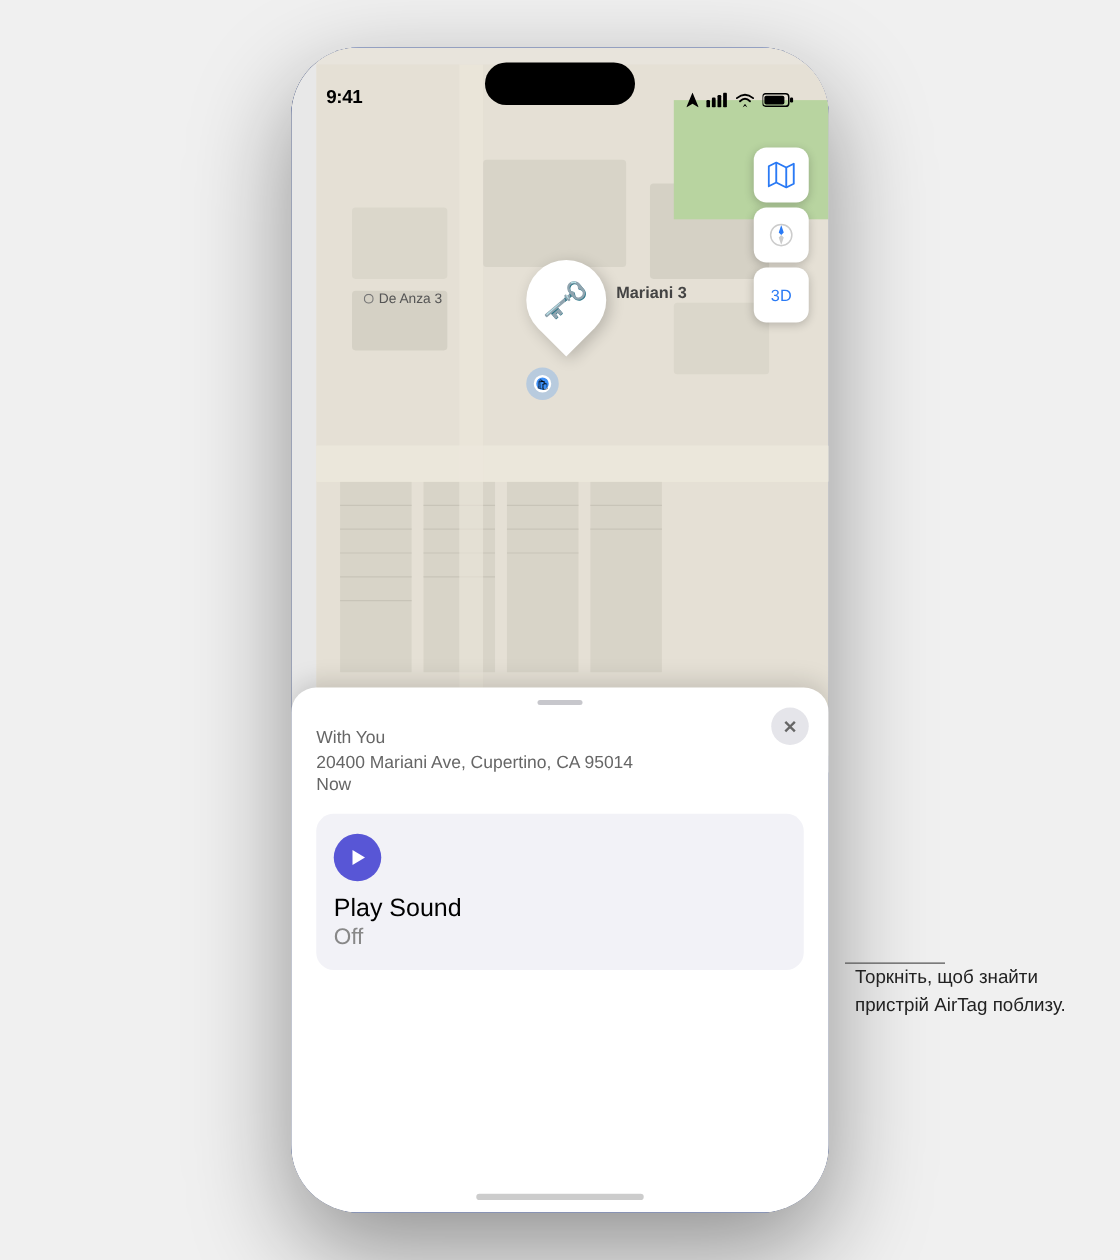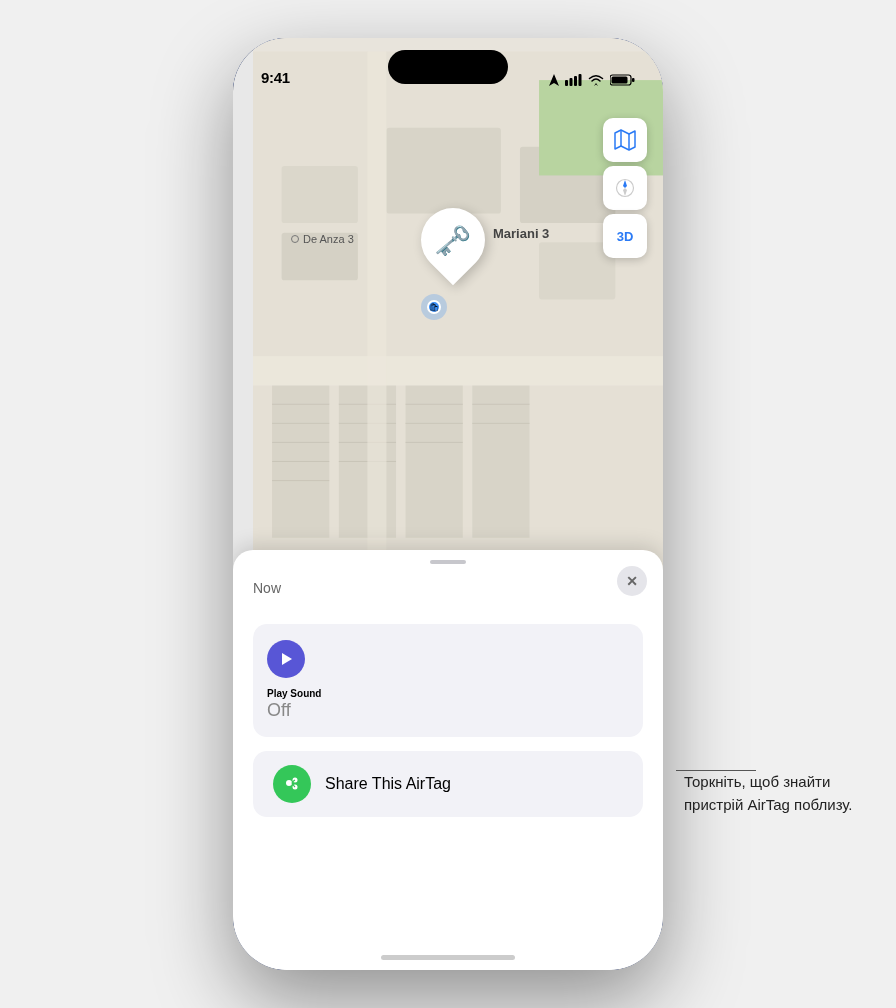--- a/index.html
+++ b/index.html
@@ -128,21 +128,21 @@
       font-size: 14px;
       color: #666;
       padding: 0 20px;
       line-height: 1.4;
     }
 
     .sheet-time {
       font-size: 14px;
       color: #666;
       padding: 0 20px;
-      margin-bottom: 28px;
+      margin-bottom: 16px;
     }
 
     .action-buttons {
       display: flex;
       gap: 12px;
       padding: 0 20px;
       margin-bottom: 14px;
     }
 
     .action-btn {
@@ -168,22 +168,22 @@
 
     .action-btn-icon.purple {
       background: #5856d6;
     }
 
     .action-btn-icon.green {
       background: #34c759;
     }
 
     .action-btn-label {
-      font-size: 10px;
-      font-weight: 700;
+      font-size: 20px;
+      font-weight: 400;
       color: #000;
       line-height: 1.2;
     }
 
     .action-btn-sub {
       font-size: 18px;
       color: #888;
     }
 
     .share-btn {
@@ -464,61 +464,53 @@
           </svg>
         </div>
         <div class="map-ctrl-btn">
           <svg width="20" height="20" viewBox="0 0 20 20">
             <path d="M10 2 L12 8 L10 10 L8 8 Z" fill="#2a7af5"></path>
             <path d="M10 18 L12 12 L10 10 L8 12 Z" fill="#ccc"></path>
             <circle cx="10" cy="10" r="8.5" fill="none" stroke="#ccc" stroke-width="1.2"></circle>
           </svg>
         </div>
         <div class="map-ctrl-btn">
-          <span style="font-size:13px;font-weight:700;color:#2a7af5;">3D</span>
+          <span style="font-size:13px;font-weight:400;color:#2a7af5;">3D</span>
         </div>
       </div>
 
       <div class="bottom-sheet">
         <div class="sheet-handle"></div>
 
         <div class="sheet-close">
           <span style="font-size:14px;color:#666;font-weight:600;">✕</span>
         </div>
 
+        <div class="sheet-subtitle">
+          <span>With You</span><br>
+          <span>20400 Mariani Ave, Cupertino, CA  95014</span>
+        </div>
         <div class="sheet-time">Now</div>
 
         <div class="action-buttons">
 
           <div class="action-btn">
             <div class="action-btn-icon purple">
               <svg width="18" height="18" viewBox="0 0 18 18">
                 <polygon points="5,3 15,9 5,15" fill="#fff"></polygon>
               </svg>
             </div>
             <div>
               <div class="action-btn-label">Play Sound</div>
               <div class="action-btn-sub">Off</div>
             </div>
           </div>
 
         </div>
 
-        <div class="share-btn">
-          <div class="share-icon-circle">
-            <svg width="20" height="20" viewBox="0 0 20 20">
-              <circle cx="7" cy="9" r="3" fill="#fff"></circle>
-              <circle cx="13" cy="6" r="2.5" fill="#fff"></circle>
-              <circle cx="13" cy="13" r="2.5" fill="#fff"></circle>
-              <path d="M10 9 Q11 7 13 6" stroke="#34c759" stroke-width="1.2" fill="none"></path>
-              <path d="M10 9 Q11 11 13 13" stroke="#34c759" stroke-width="1.2" fill="none"></path>
-            </svg>
-          </div>
-          <span class="share-label">Share This AirTag</span>
-        </div>
       </div>
 
       <div class="home-indicator"></div>
 
     </div>
   </div>
 
   <div style="position:absolute; right:40px; top:760px; display:flex; align-items:flex-start; gap:0;flex-direction:column;">
     <div style="width:80px; height:1px; background:#555; margin-top:10px; flex-shrink:0;"></div>
     <div style="font-size:15px; color:#222; line-height:1.5; max-width:180px; padding-left:8px;">Торкніть, щоб знайти пристрій AirTag поблизу.</div>

